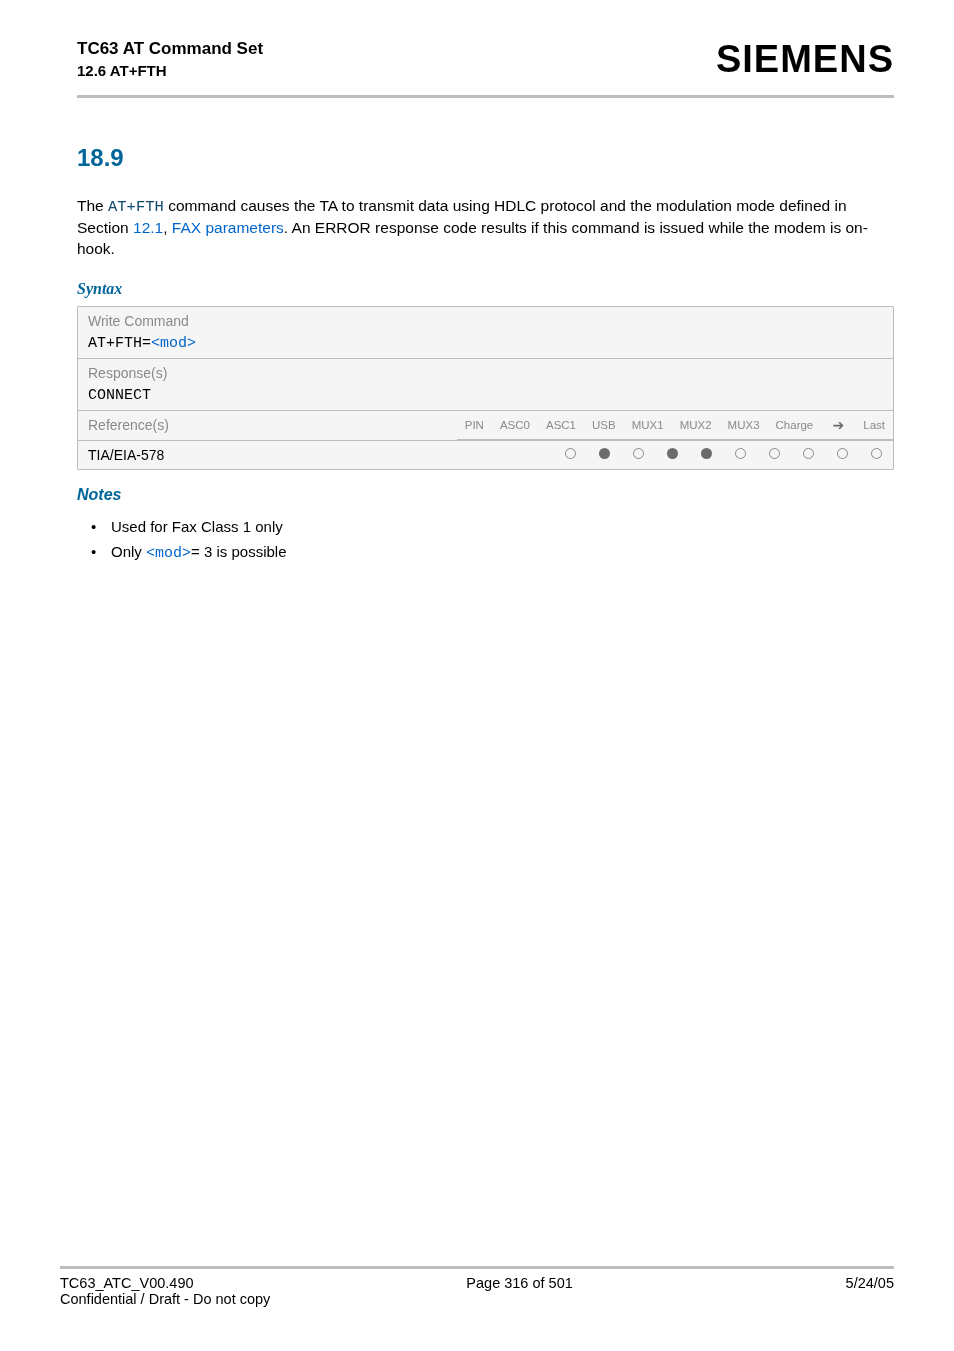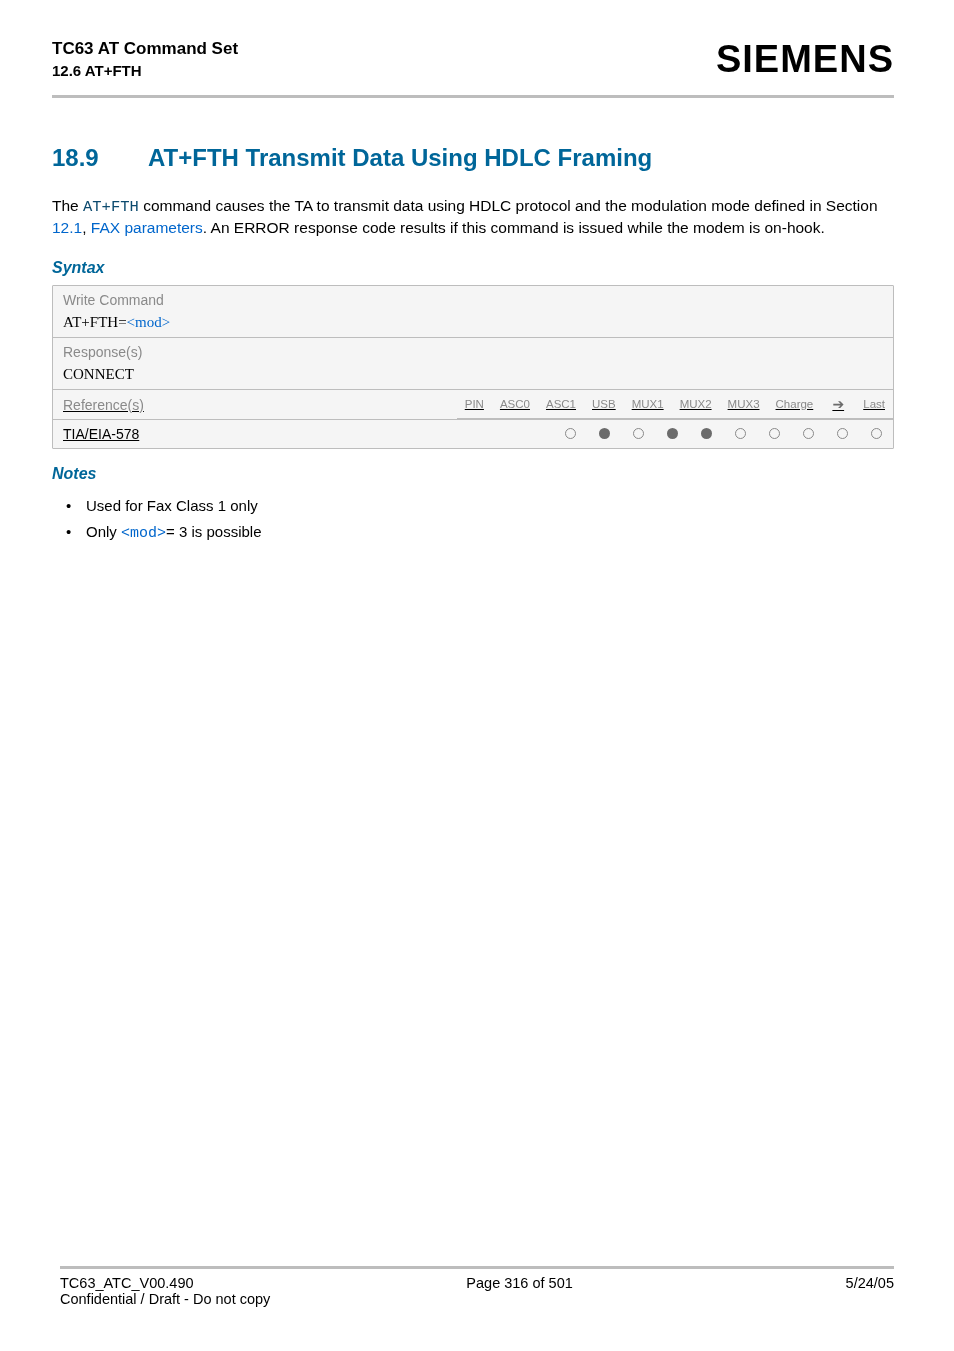--- a/index.html
+++ b/index.html
@@ -1,35 +1,35 @@
 <!DOCTYPE html>
 <html><head>
 <meta charset="utf-8">
 <style>
   * { box-sizing: border-box; margin: 0; padding: 0; }
   html, body { width: 954px; height: 1351px; background: #fff; font-family: Arial, Helvetica, sans-serif; color: #000; }
-  .page { position: relative; width: 954px; height: 1351px; padding: 38px 60px 0 52px; border-radius: 30px; }
+  .page { position: relative; width: 954px; height: 1351px; padding: 38px 60px 0 77px; border-radius: 30px; }
   .header { display: flex; justify-content: space-between; align-items: flex-start; padding-bottom: 8px; }
   .header-left { font-size: 17px; line-height: 1.35; font-weight: bold; }
   .header-sub { font-size: 15px; font-weight: bold; }
   .brand { font-family: Arial, Helvetica, sans-serif; font-weight: 900; font-size: 38px; letter-spacing: 1px; color: #000; }
   .hr-top { border: none; border-top: 3px solid #bdbdbd; margin-top: 6px; }
   .section-title { display: flex; gap: 36px; font-size: 24px; font-weight: bold; color: #006699; margin-top: 46px; margin-bottom: 24px; }
   .sec-num { min-width: 60px; }
   .body-text { font-size: 15.5px; line-height: 1.35; color: #000; }
   .body-text .code-link { font-family: "Courier New", monospace; color: #0c4a6e; }
   .body-text .link { color: #0066cc; }
-  .syntax-title { font-size: 16px; font-weight: bold; font-style: italic; color: #006699; margin-top: 20px; margin-bottom: 8px; }
+  .syntax-title { font-size: 16px; font-weight: bold; font-style: italic; color: #006699; margin-top: 20px; margin-bottom: 8px; font-family: Liberation Serif, serif; }
   .syntax-box { border: 1px solid #bdbdbd; background: #f5f5f5; border-radius: 1px; }
   .section-row { padding: 6px 10px 6px 10px; }
   .section-row.bordered { border-top: 1px solid #bdbdbd; }
   .label-grey { color: #8a8a8a; font-size: 14px; }
-  .mono { font-family: Liberation Serif, serif; font-size: 15px; color: #000; }
+  .mono { font-family: Liberation Mono, monospace; font-size: 15px; color: #000; }
   .mono .param { color: #0066cc; }
-  .ref-row { display: flex; justify-content: center; align-items: center; border-top: 1px solid #bdbdbd; text-decoration: underline; }
+  .ref-row { display: flex; justify-content: center; align-items: center; border-top: 1px solid #bdbdbd; }
   .ref-left { padding: 6px 10px; flex: 1; }
   .ref-table { border-collapse: collapse; }
   .ref-table td, .ref-table th { text-align: center; font-size: 11.5px; color: #8a8a8a; padding: 6px 8px; min-width: 34px; }
   .ref-table th { font-weight: normal; border-bottom: 1px solid #bdbdbd; }
   .ref-value { font-size: 14px; color: #000; padding: 6px 10px; }
   .dot-filled { display: inline-block; width: 11px; height: 11px; border-radius: 50%; background: #6b6b6b; }
   .dot-empty { display: inline-block; width: 11px; height: 11px; border-radius: 50%; border: 1.5px solid #8a8a8a; }
   .arrow { font-size: 14px; color: #6b6b6b; }
   .notes-title { font-size: 16px; font-weight: bold; font-style: italic; color: #006699; margin-top: 16px; margin-bottom: 10px; }
   ul.notes { list-style: none; padding-left: 14px; font-size: 15px; line-height: 1.7; }
@@ -49,21 +49,20 @@
     <div class="header-left">
       <div>TC63 AT Command Set</div>
       <div class="header-sub">12.6 AT+FTH</div>
     </div>
     <div class="brand">SIEMENS</div>
   </div>
   <hr class="hr-top">
 
   <div class="section-title">
     <span class="sec-num">18.9</span>
-    <span>AT+FTH   Transmit Data Using HDLC Framing</span>
   </div>
 
   <p class="body-text">
     <span>The </span><span class="code-link">AT+FTH</span><span> command causes the TA to transmit data using HDLC protocol and the modulation mode defined in Section </span><span class="link">12.1</span><span>, </span><span class="link">FAX parameters</span><span>. An ERROR response code results if this command is issued while the modem is on-hook.</span>
   </p>
 
   <div class="syntax-title">Syntax</div>
   <div class="syntax-box">
     <div class="section-row">
       <div class="label-grey">Write Command</div>

